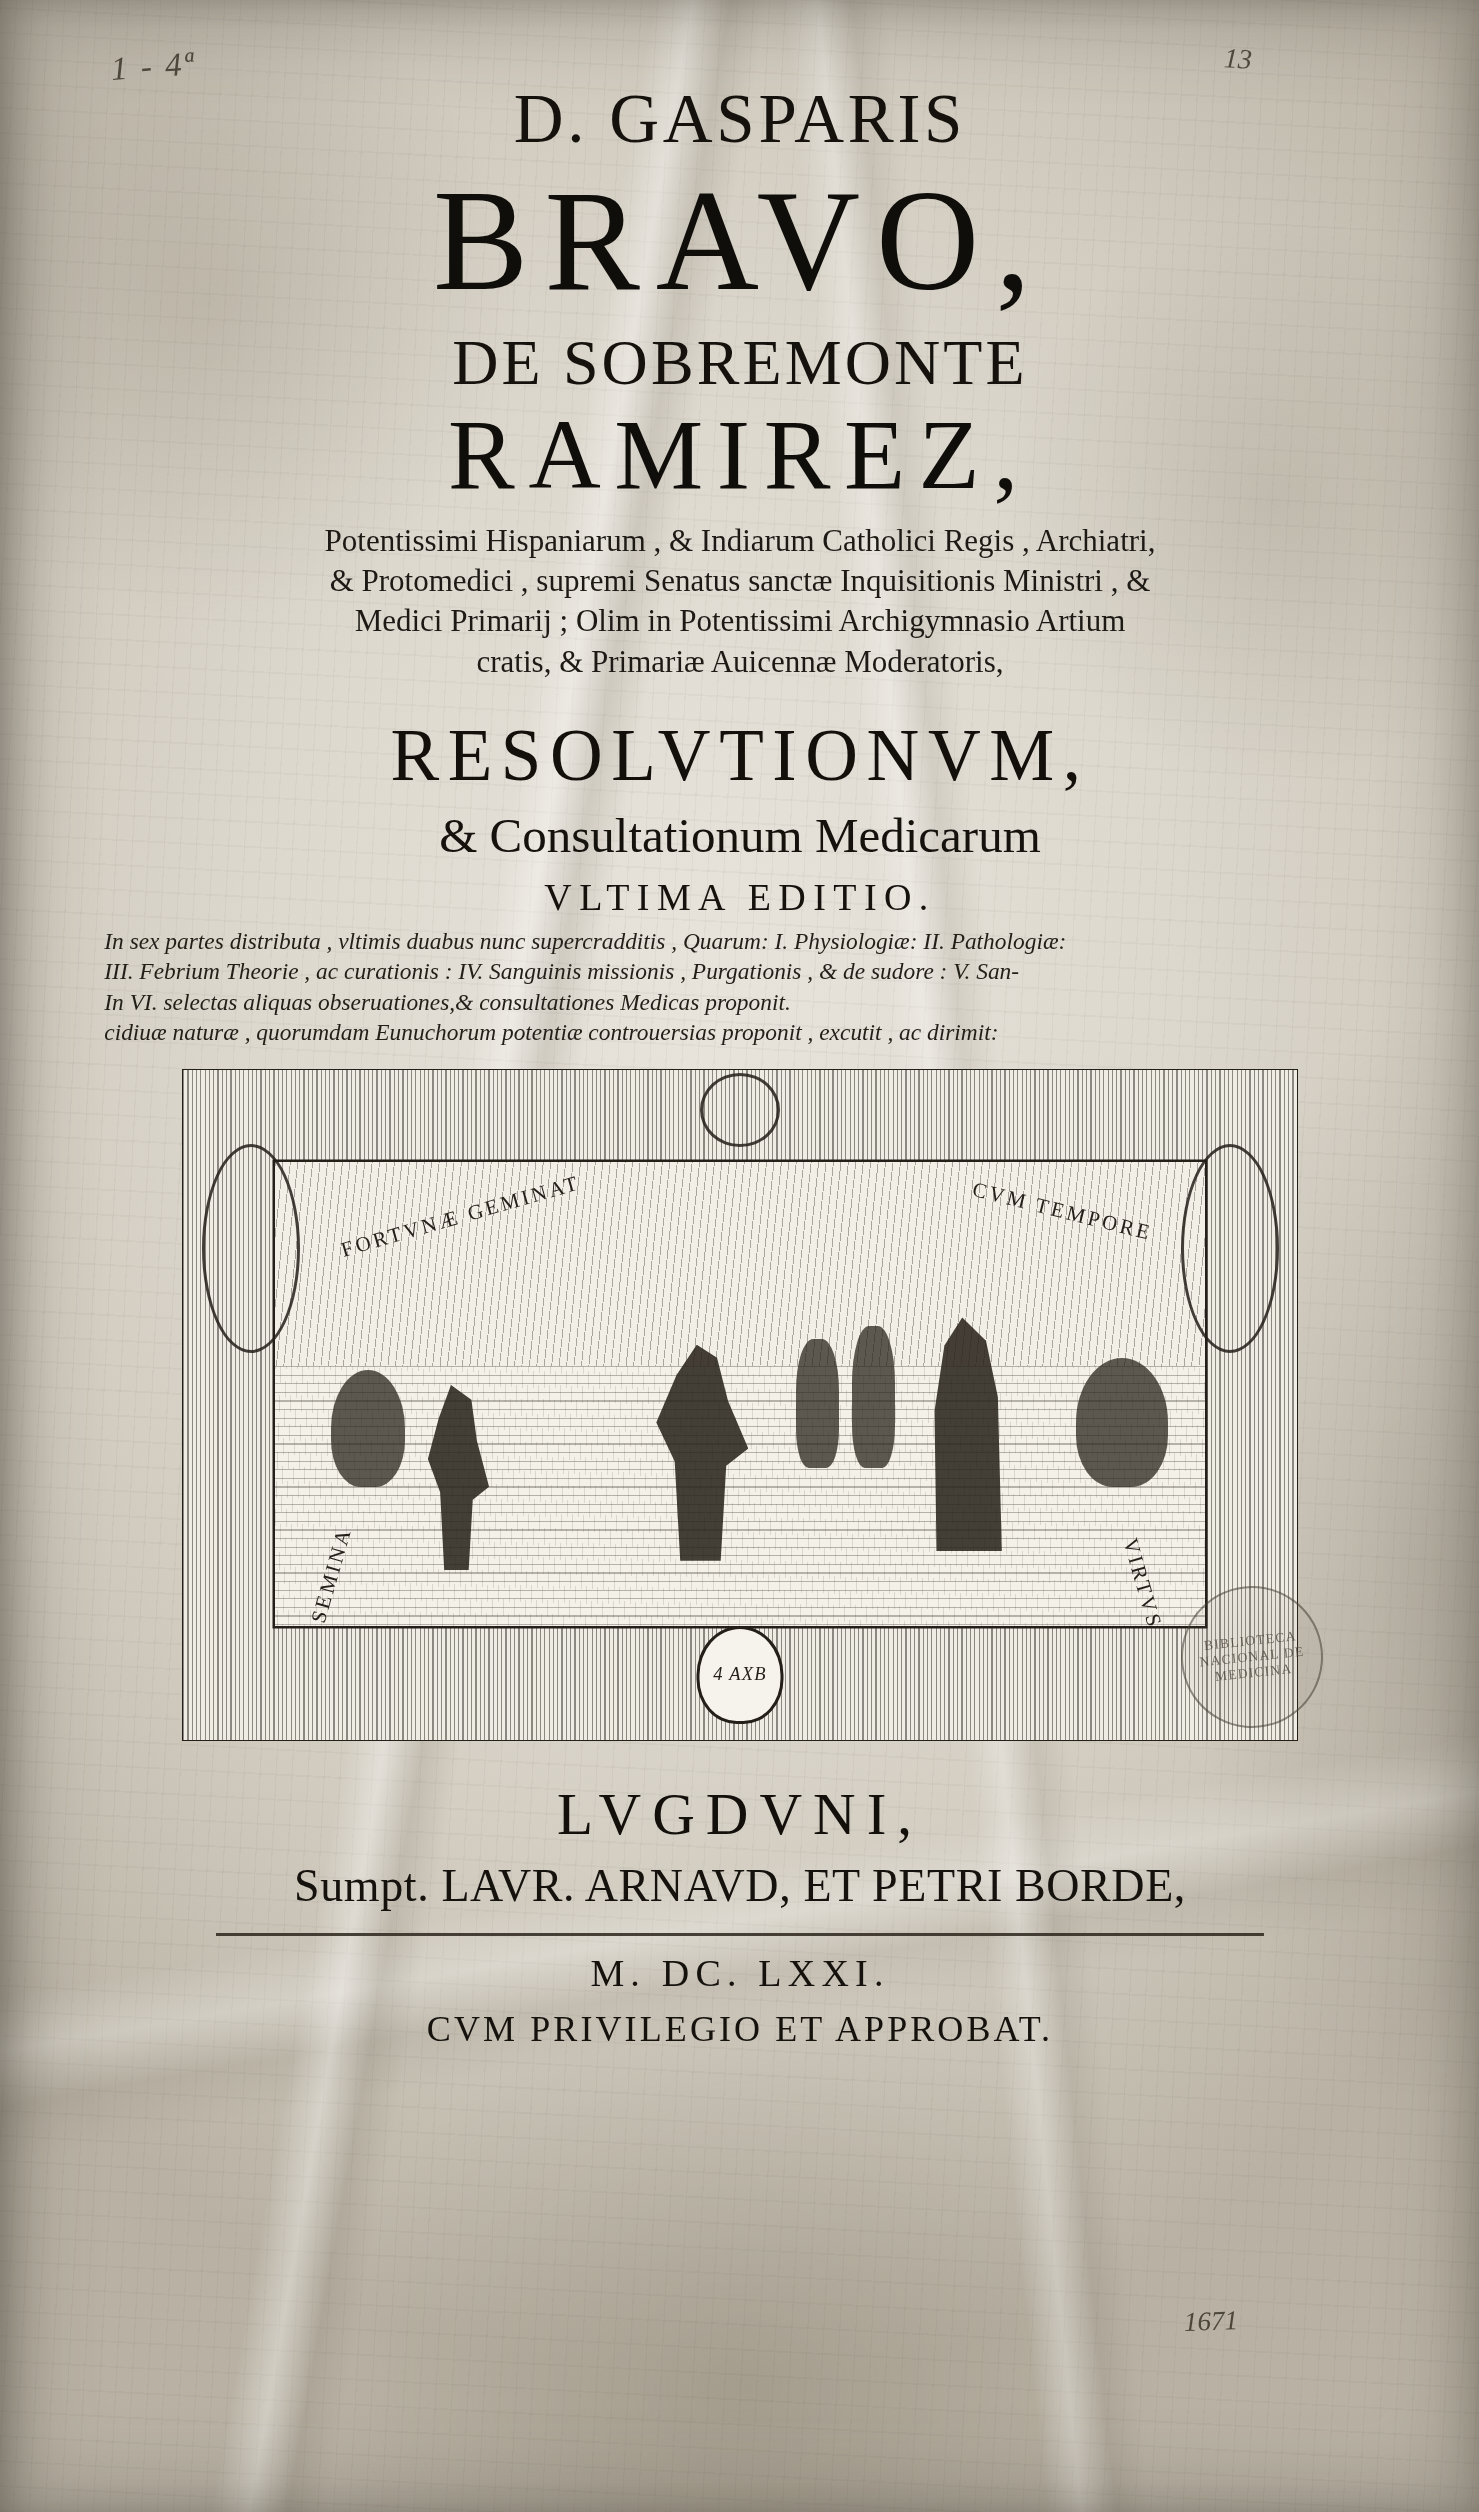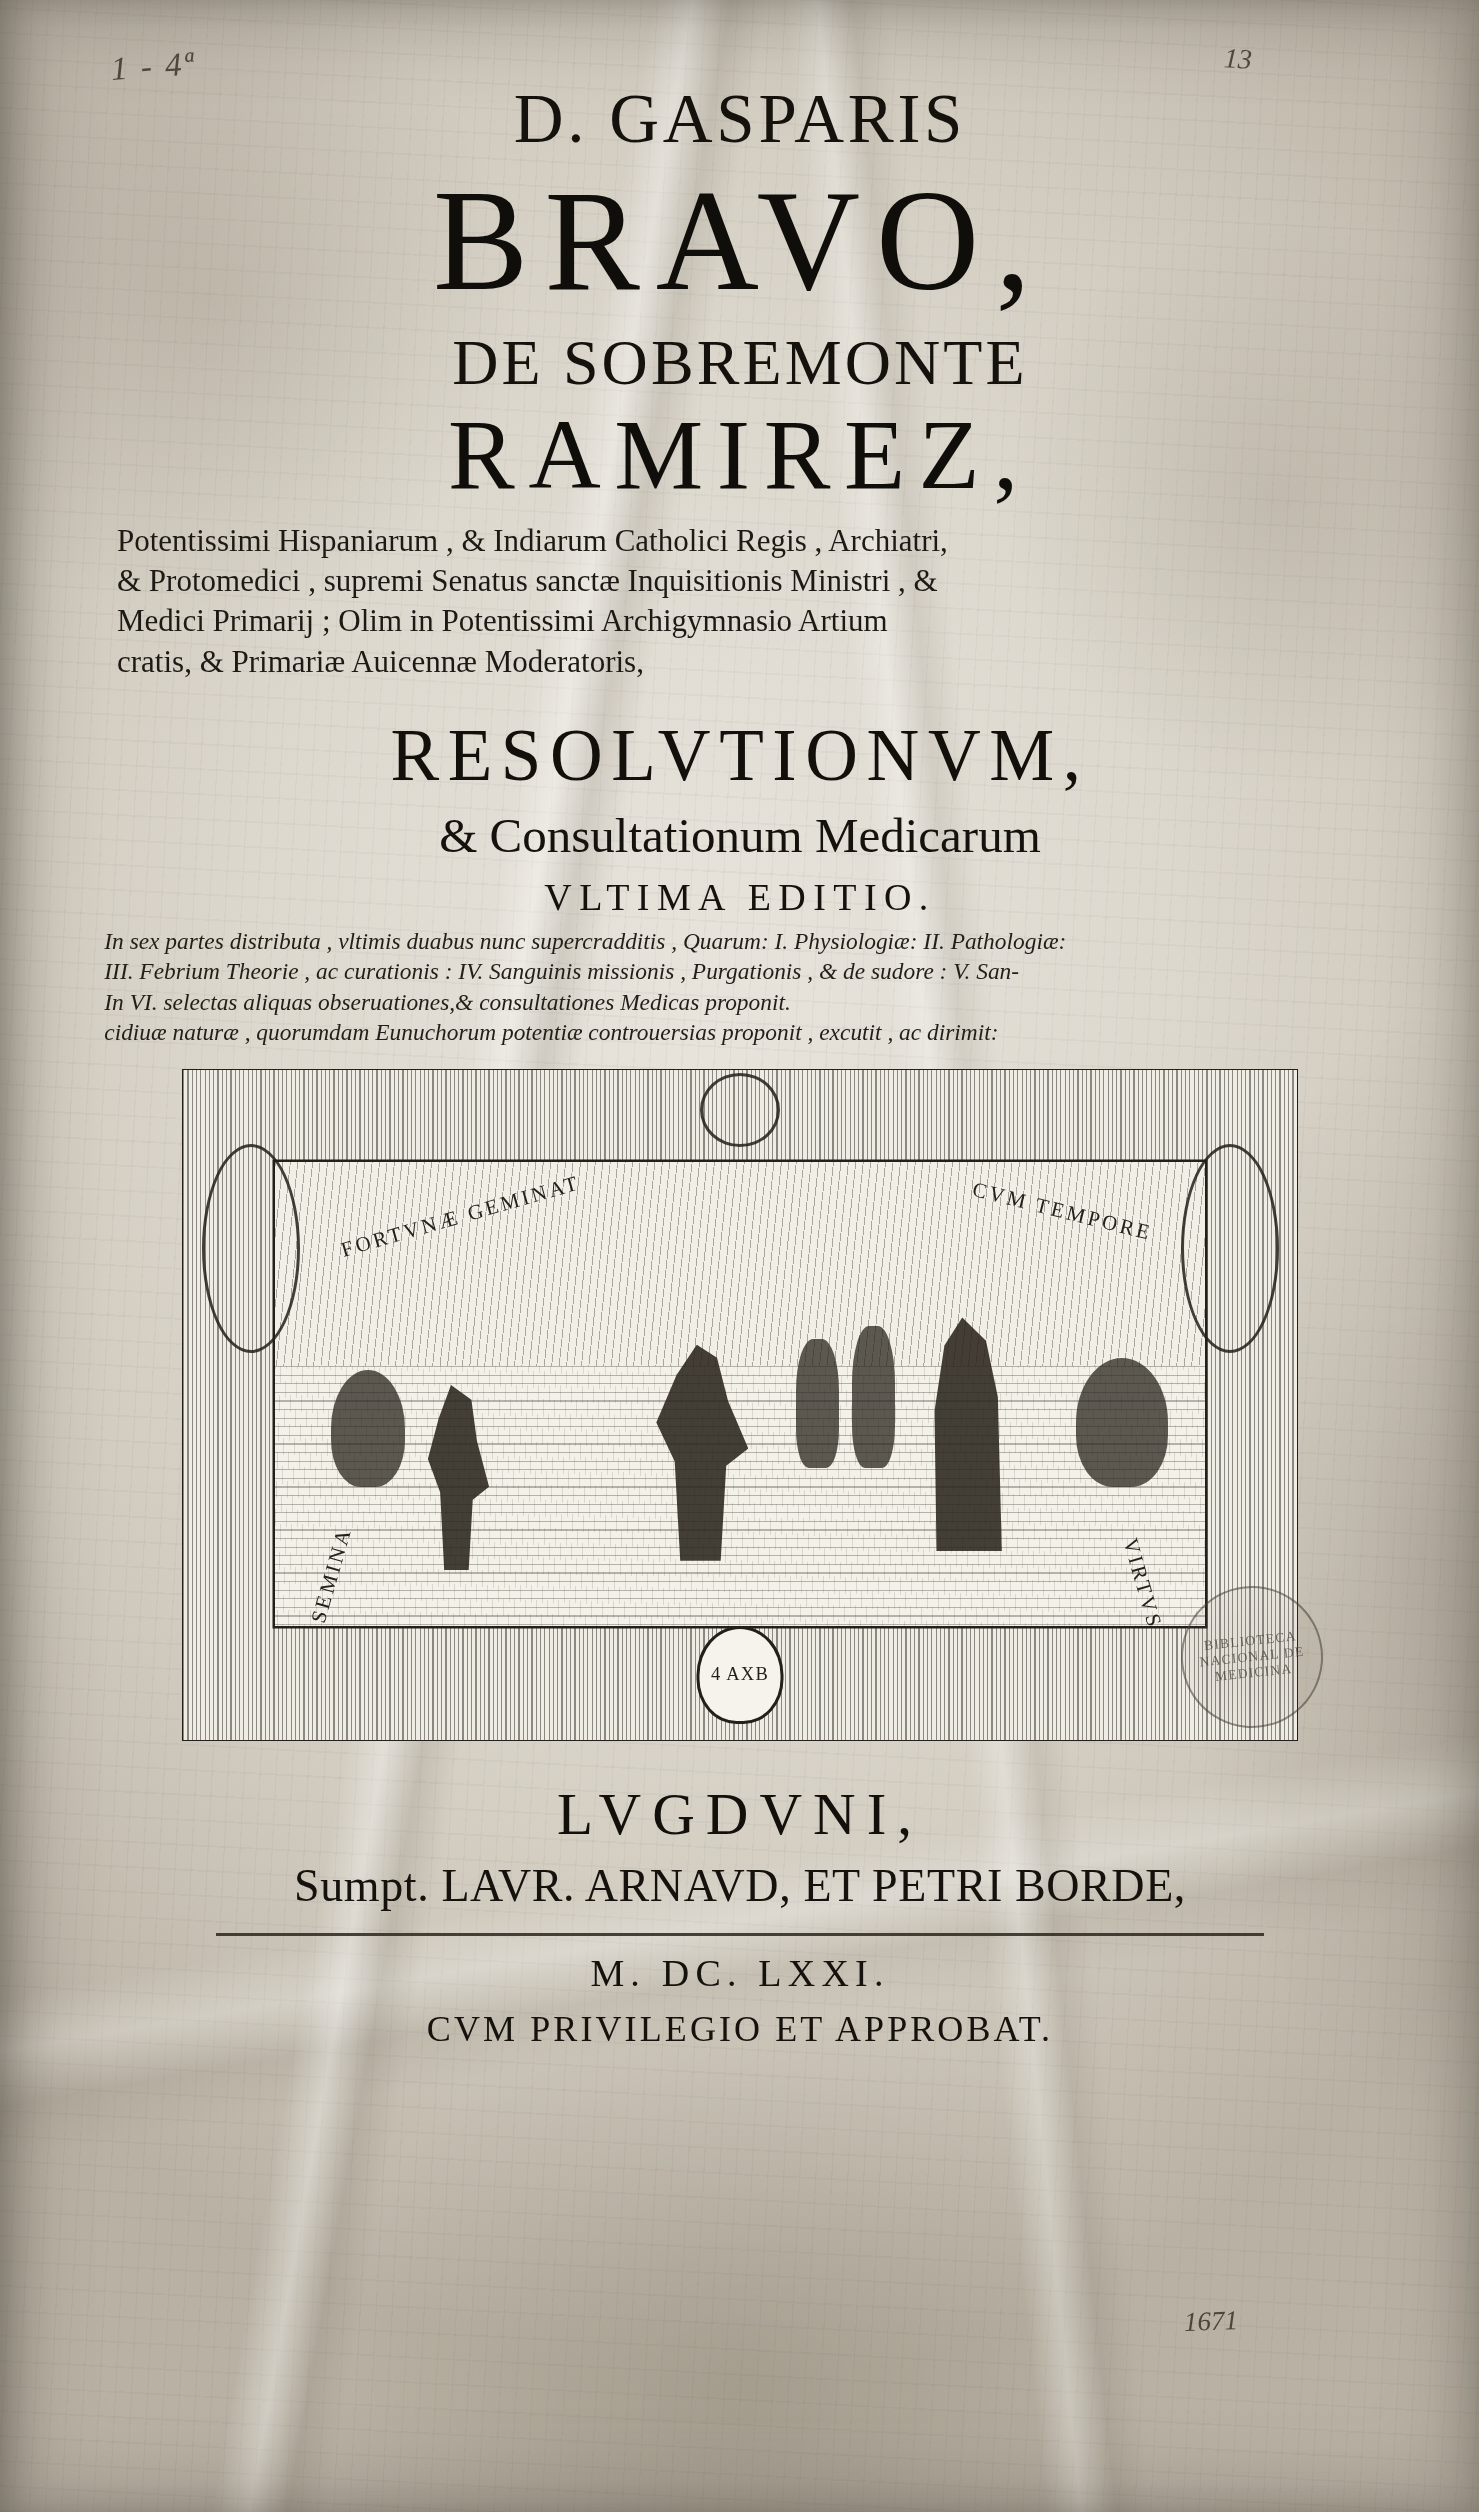--- a/index.html
+++ b/index.html
@@ -109,21 +109,21 @@
   }
 
   .blurb {
     margin-top: 16px;
     font-size: 31px;
     line-height: 1.30;
     text-align: left;
     padding: 0 25px;
     color: #1d1a16;
   }
-  .blurb div { white-space: nowrap; }
+  .blurb div { white-space: nowrap; text-align: center; }
 
   #line-resolutionum {
     font-size: 73px;
     letter-spacing: 8.6px;
     margin-top: 32px;
     color: #13100c;
   }
   #line-consultationum {
     font-size: 49px;
     margin-top: 8.6px;
@@ -231,20 +231,21 @@
     border-radius: 50% 50% 46% 46%;
     background: #f6f3ec;
     display: flex;
     align-items: center;
     justify-content: center;
     font-size: 18.5px;
     letter-spacing: 1.2px;
     line-height: 1.05;
     text-align: center;
     color: #241f19;
+    font-style: italic;
   }
   .library-stamp {
     position: absolute;
     right: -25px;
     bottom: 12.3px;
     width: 142px;
     height: 142px;
     border-radius: 50%;
     border: 2.5px solid rgba(70,62,52,0.55);
     color: rgba(70,62,52,0.72);

